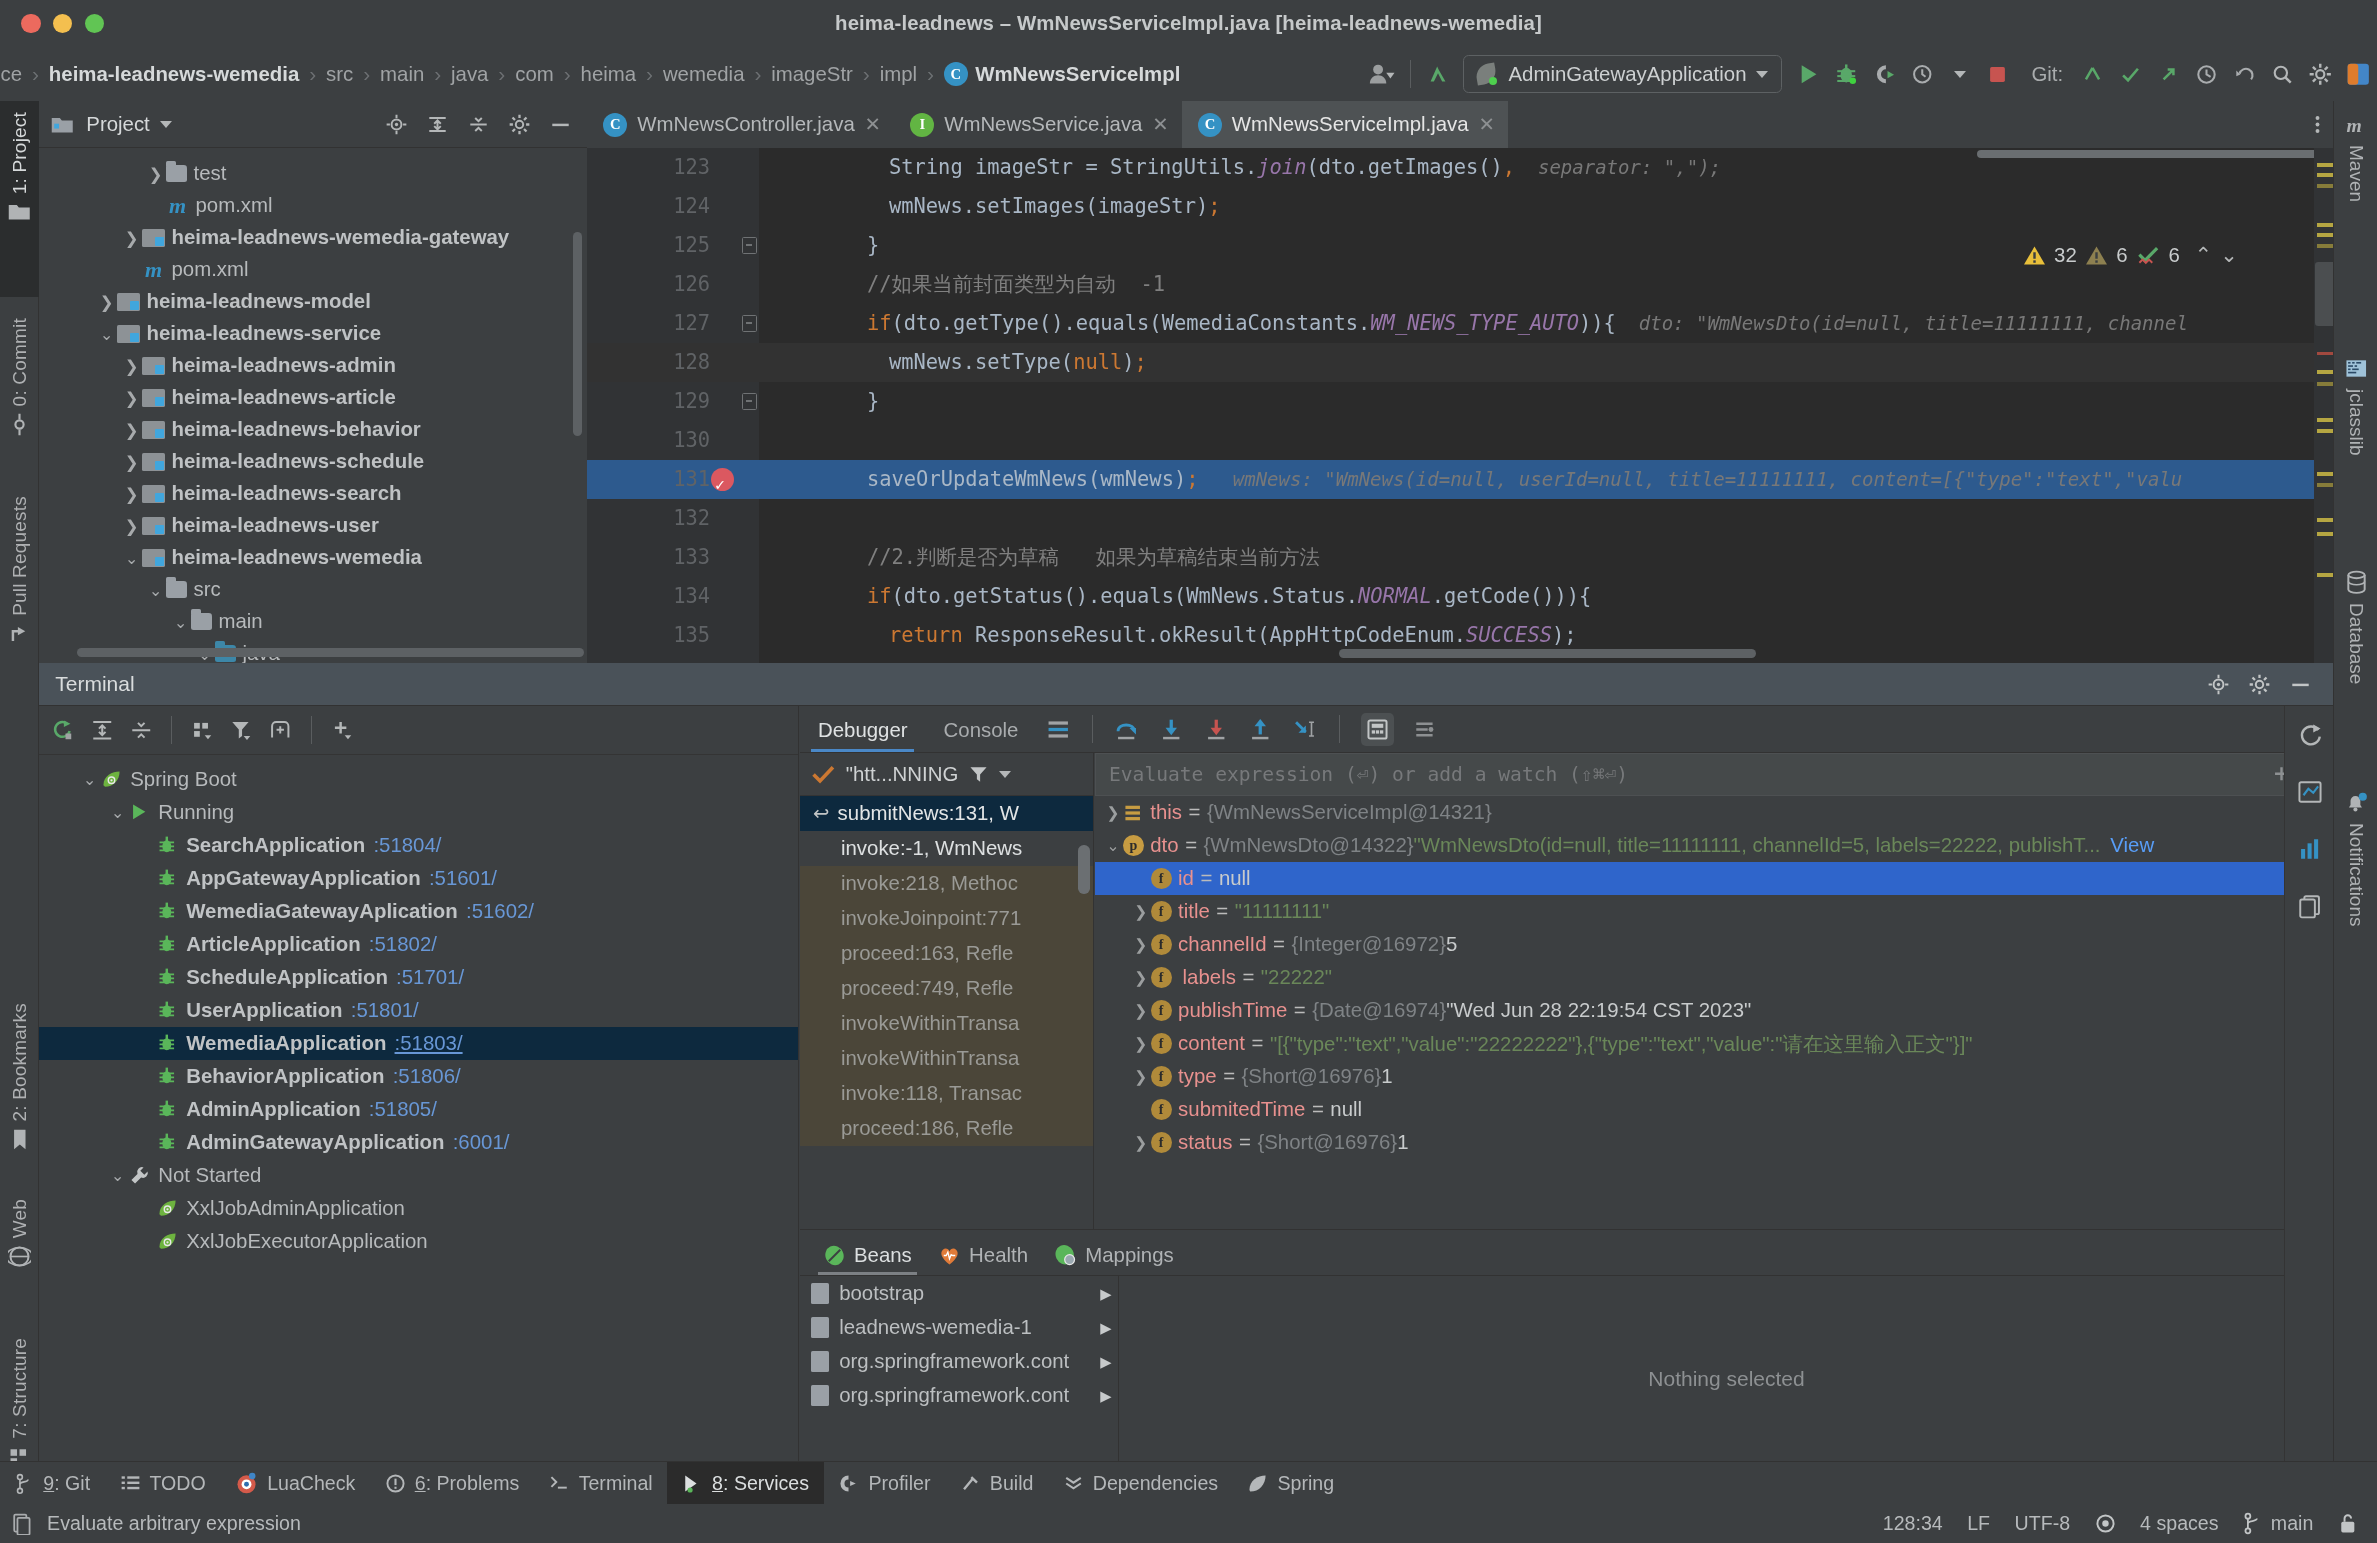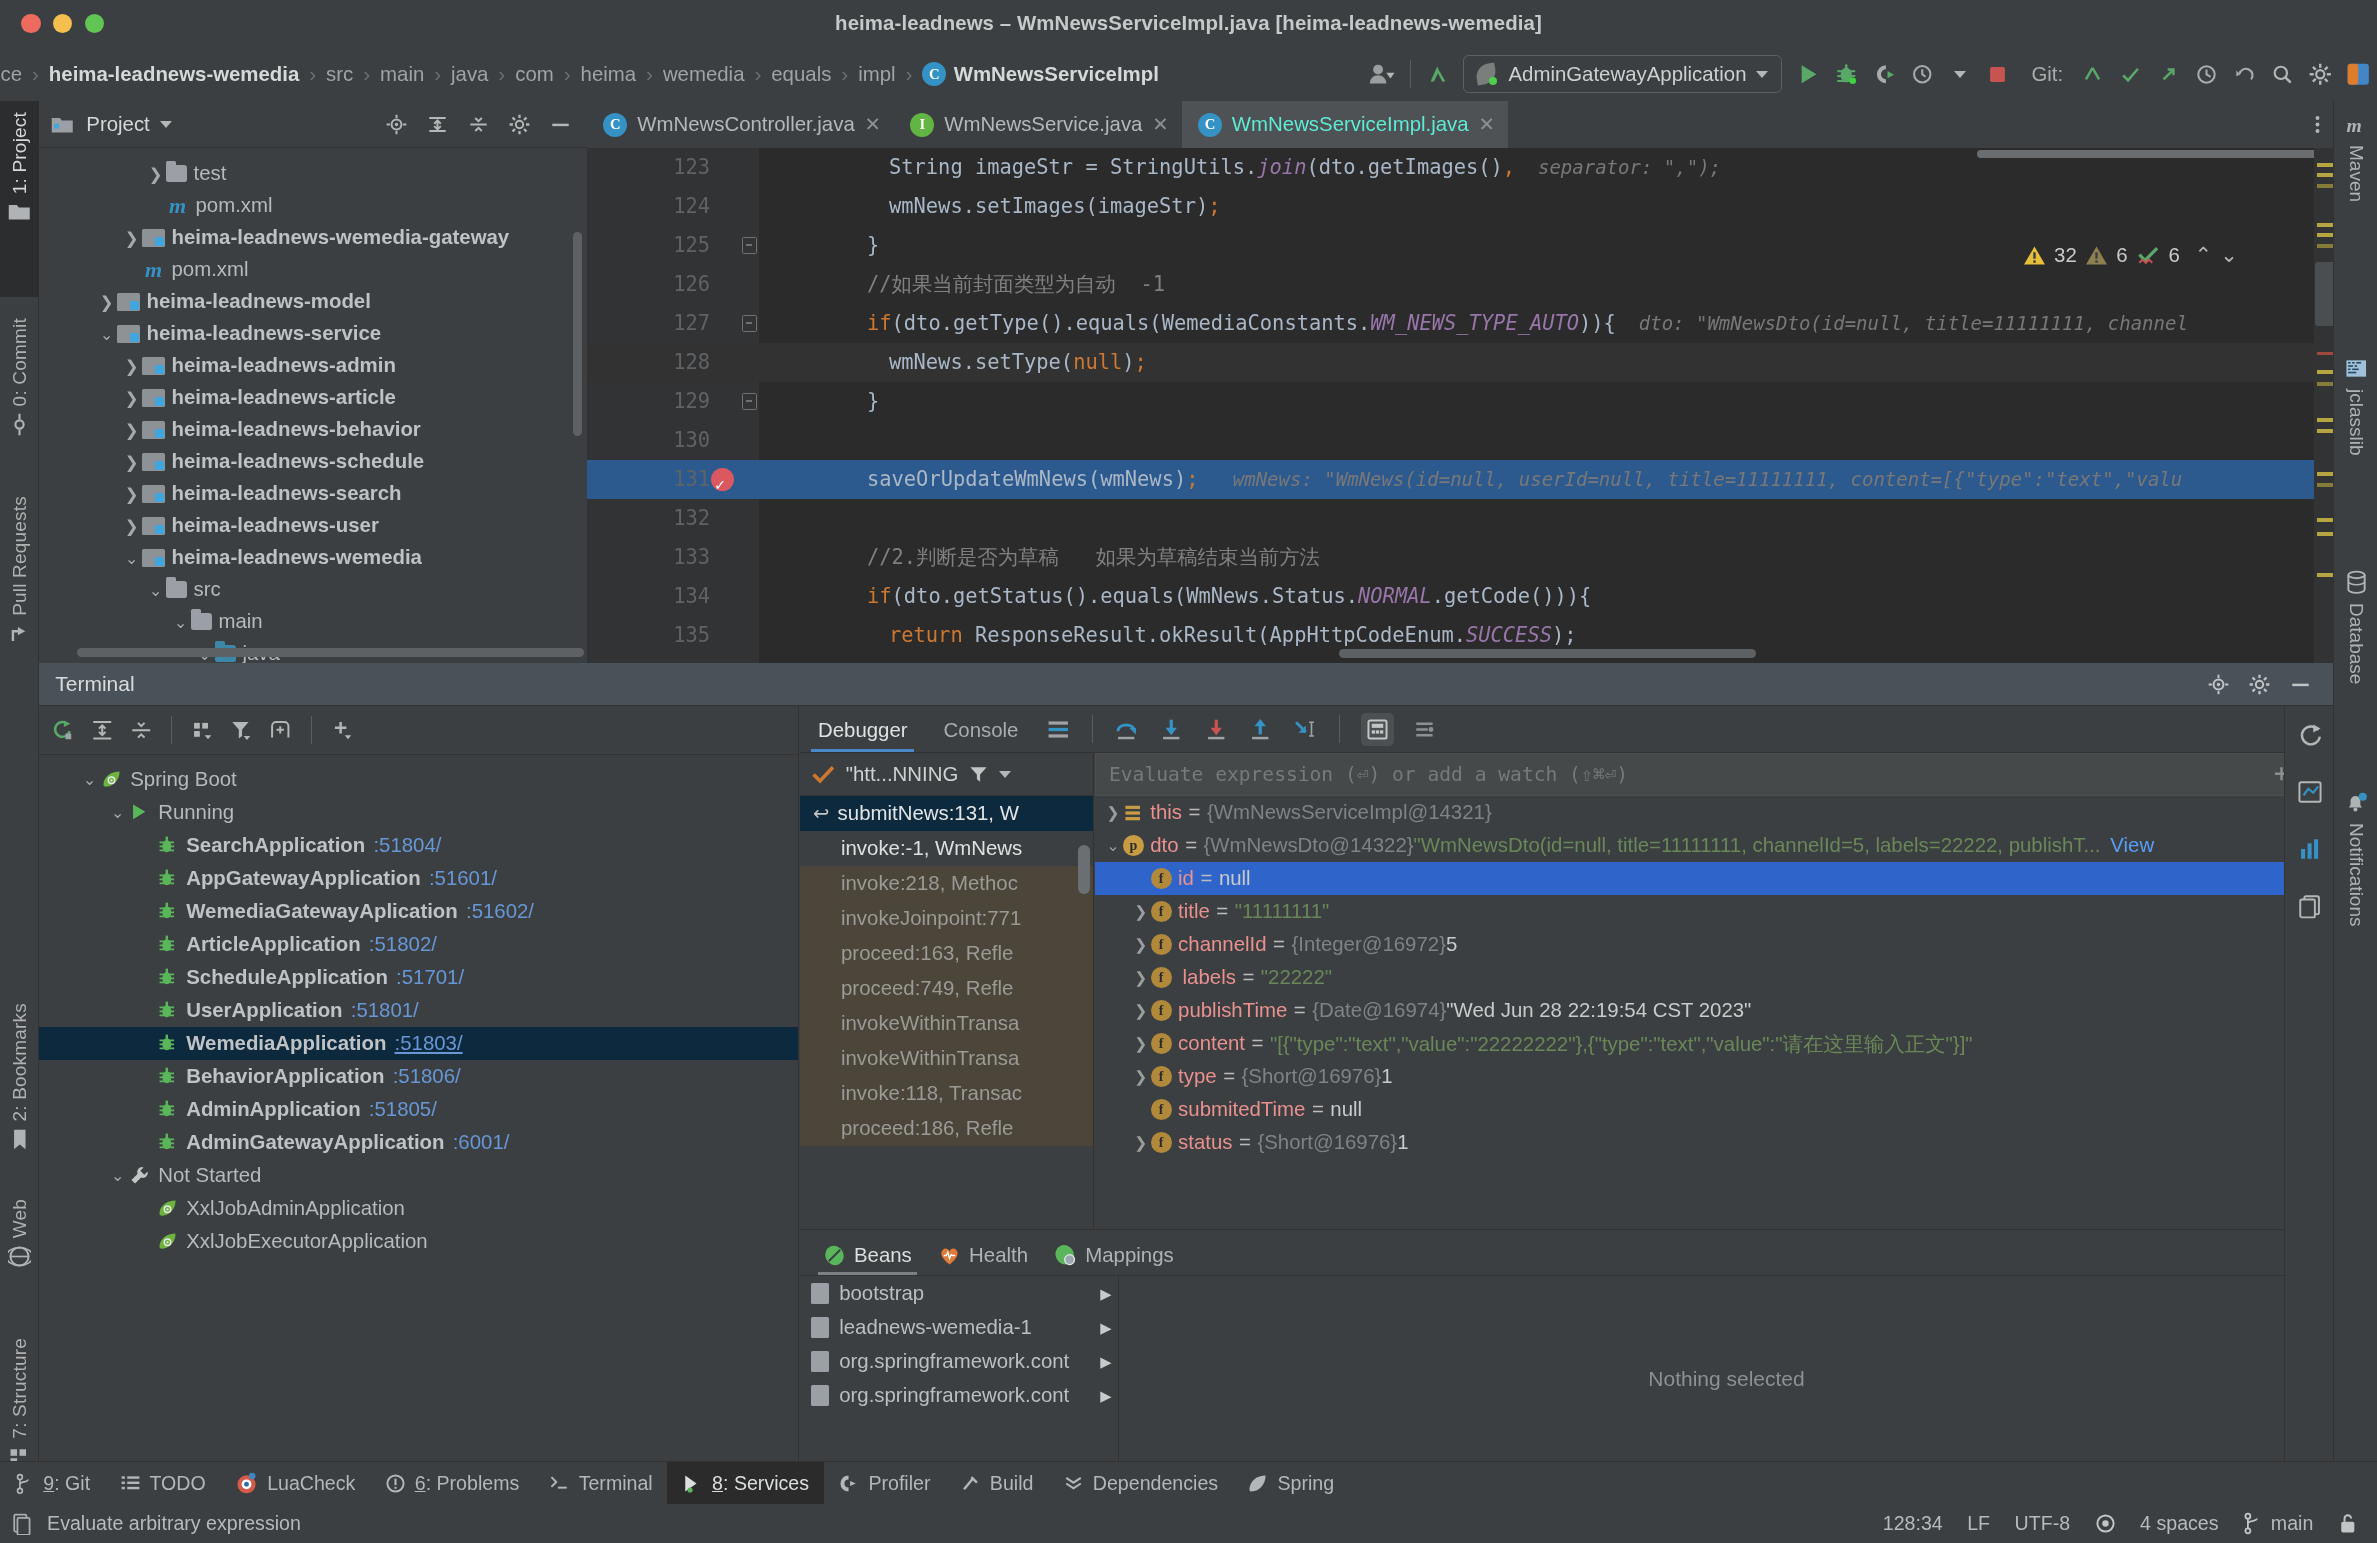--- a/index.html
+++ b/index.html
@@ -131,21 +131,21 @@
   #editor-area {
     position:absolute; left:587px; top:101px; width:1751px; height:562px;
     background:#2b2b2b;
   }
   #tabs-row { height:47px; background:#3c3f41; display:flex; align-items:stretch; position:relative;}
   .etab {
     display:flex; align-items:center; gap:9.8px; padding:0 13px 0 16.4px; cursor:default;
   }
   .etab .tname { font-size:20.4px; color:#b5b8ba; white-space:nowrap; }
   .etab.active { background:#4e5254; }
-  .etab.active .tname { color:#5eead4; }
+  .etab.active .tname { color:#e5e5e5; }
   .xclose { color:#8d9092; font-size:19.6px; }
   #tabs-right { margin-left:auto; display:flex; align-items:center; padding-right:9.8px; }
 
   #code-wrap { position:absolute; left:0; top:47px; width:1751px; height:515px; background:#2b2b2b; }
   #gutter {
     position:absolute; left:0; top:0; width:152px; height:515px; background:#313335;
   }
   #fold-strip { position:absolute; left:152px; top:0; width:19.6px; height:515px; background:#313335; }
   .codeline {
     position:relative; height:39px; line-height:39px; white-space:pre;
@@ -321,21 +321,21 @@
       <span class="crumb">main</span>
       <span class="crumb sep">›</span>
       <span class="crumb">java</span>
       <span class="crumb sep">›</span>
       <span class="crumb">com</span>
       <span class="crumb sep">›</span>
       <span class="crumb">heima</span>
       <span class="crumb sep">›</span>
       <span class="crumb">wemedia</span>
       <span class="crumb sep">›</span>
-      <span class="crumb">equals</span>
+      <span class="crumb">imageStr</span>
       <span class="crumb sep">›</span>
       <span class="crumb">impl</span>
       <span class="crumb sep">›</span>
       <span class="crumb strong" style="display: flex; align-items: center;">
         <span class="cls-ico">C</span>
         <span>WmNewsServiceImpl</span>
       </span>
     </div>
 
   <div class="tb-gap"></div>

